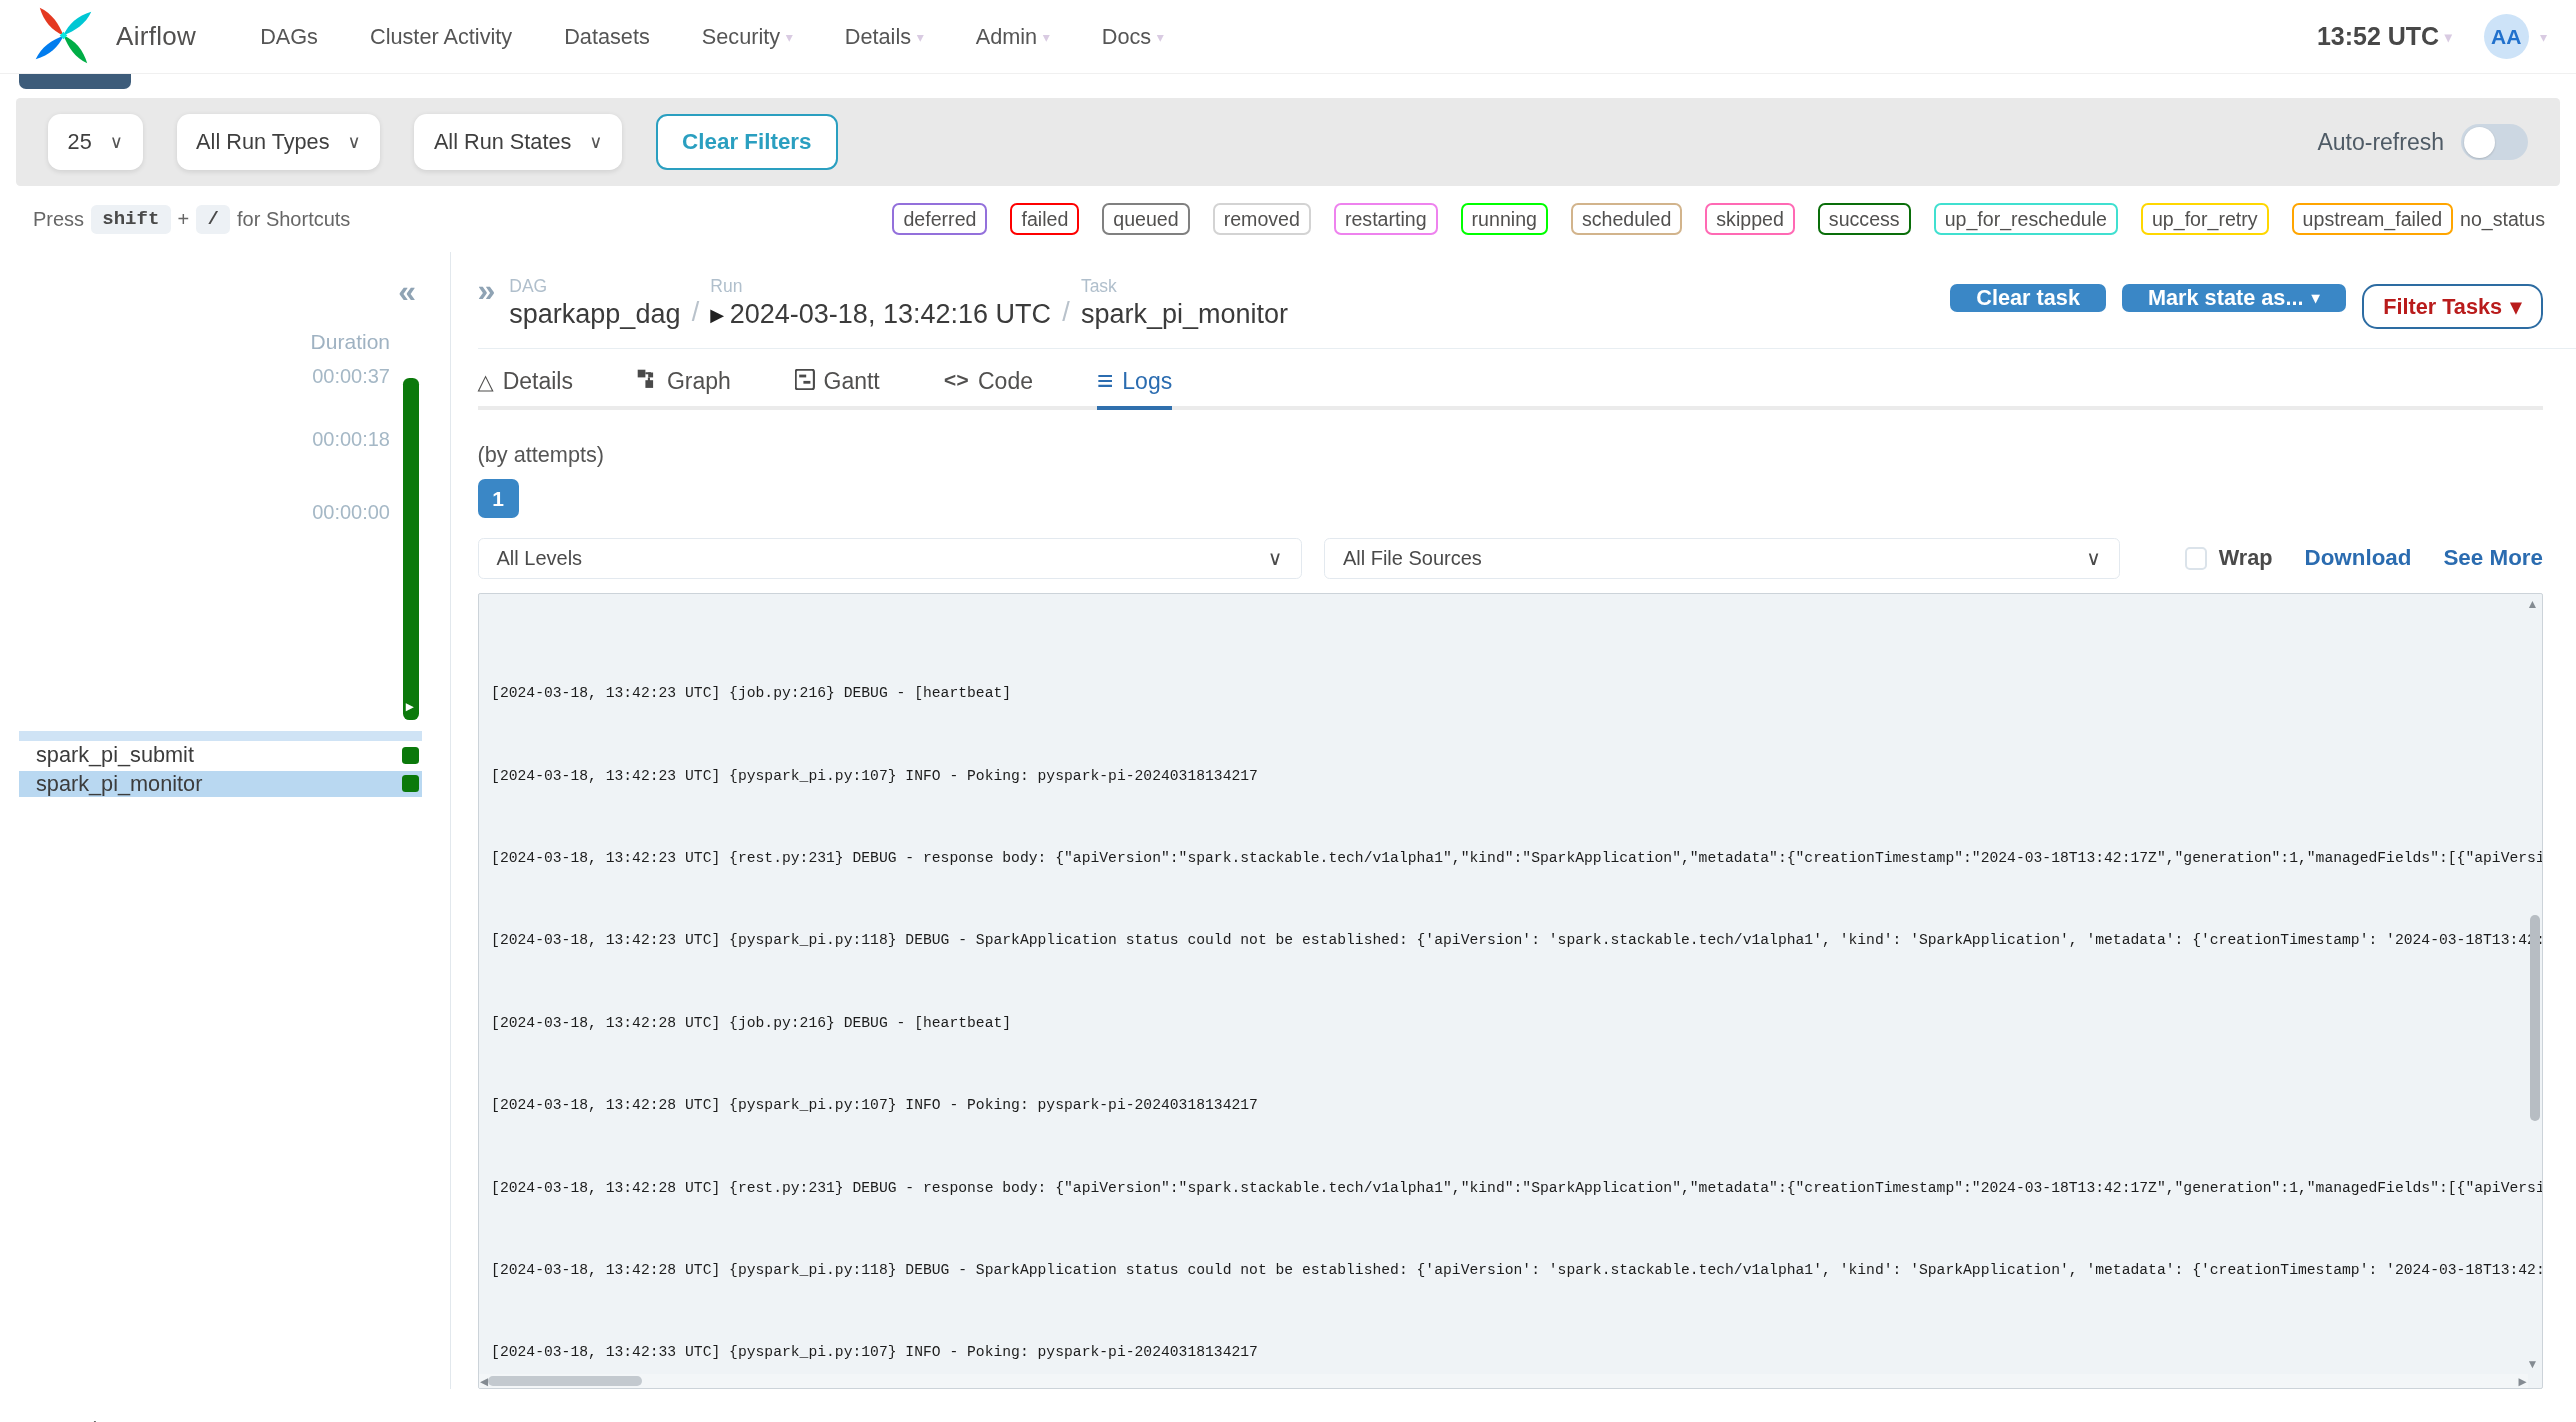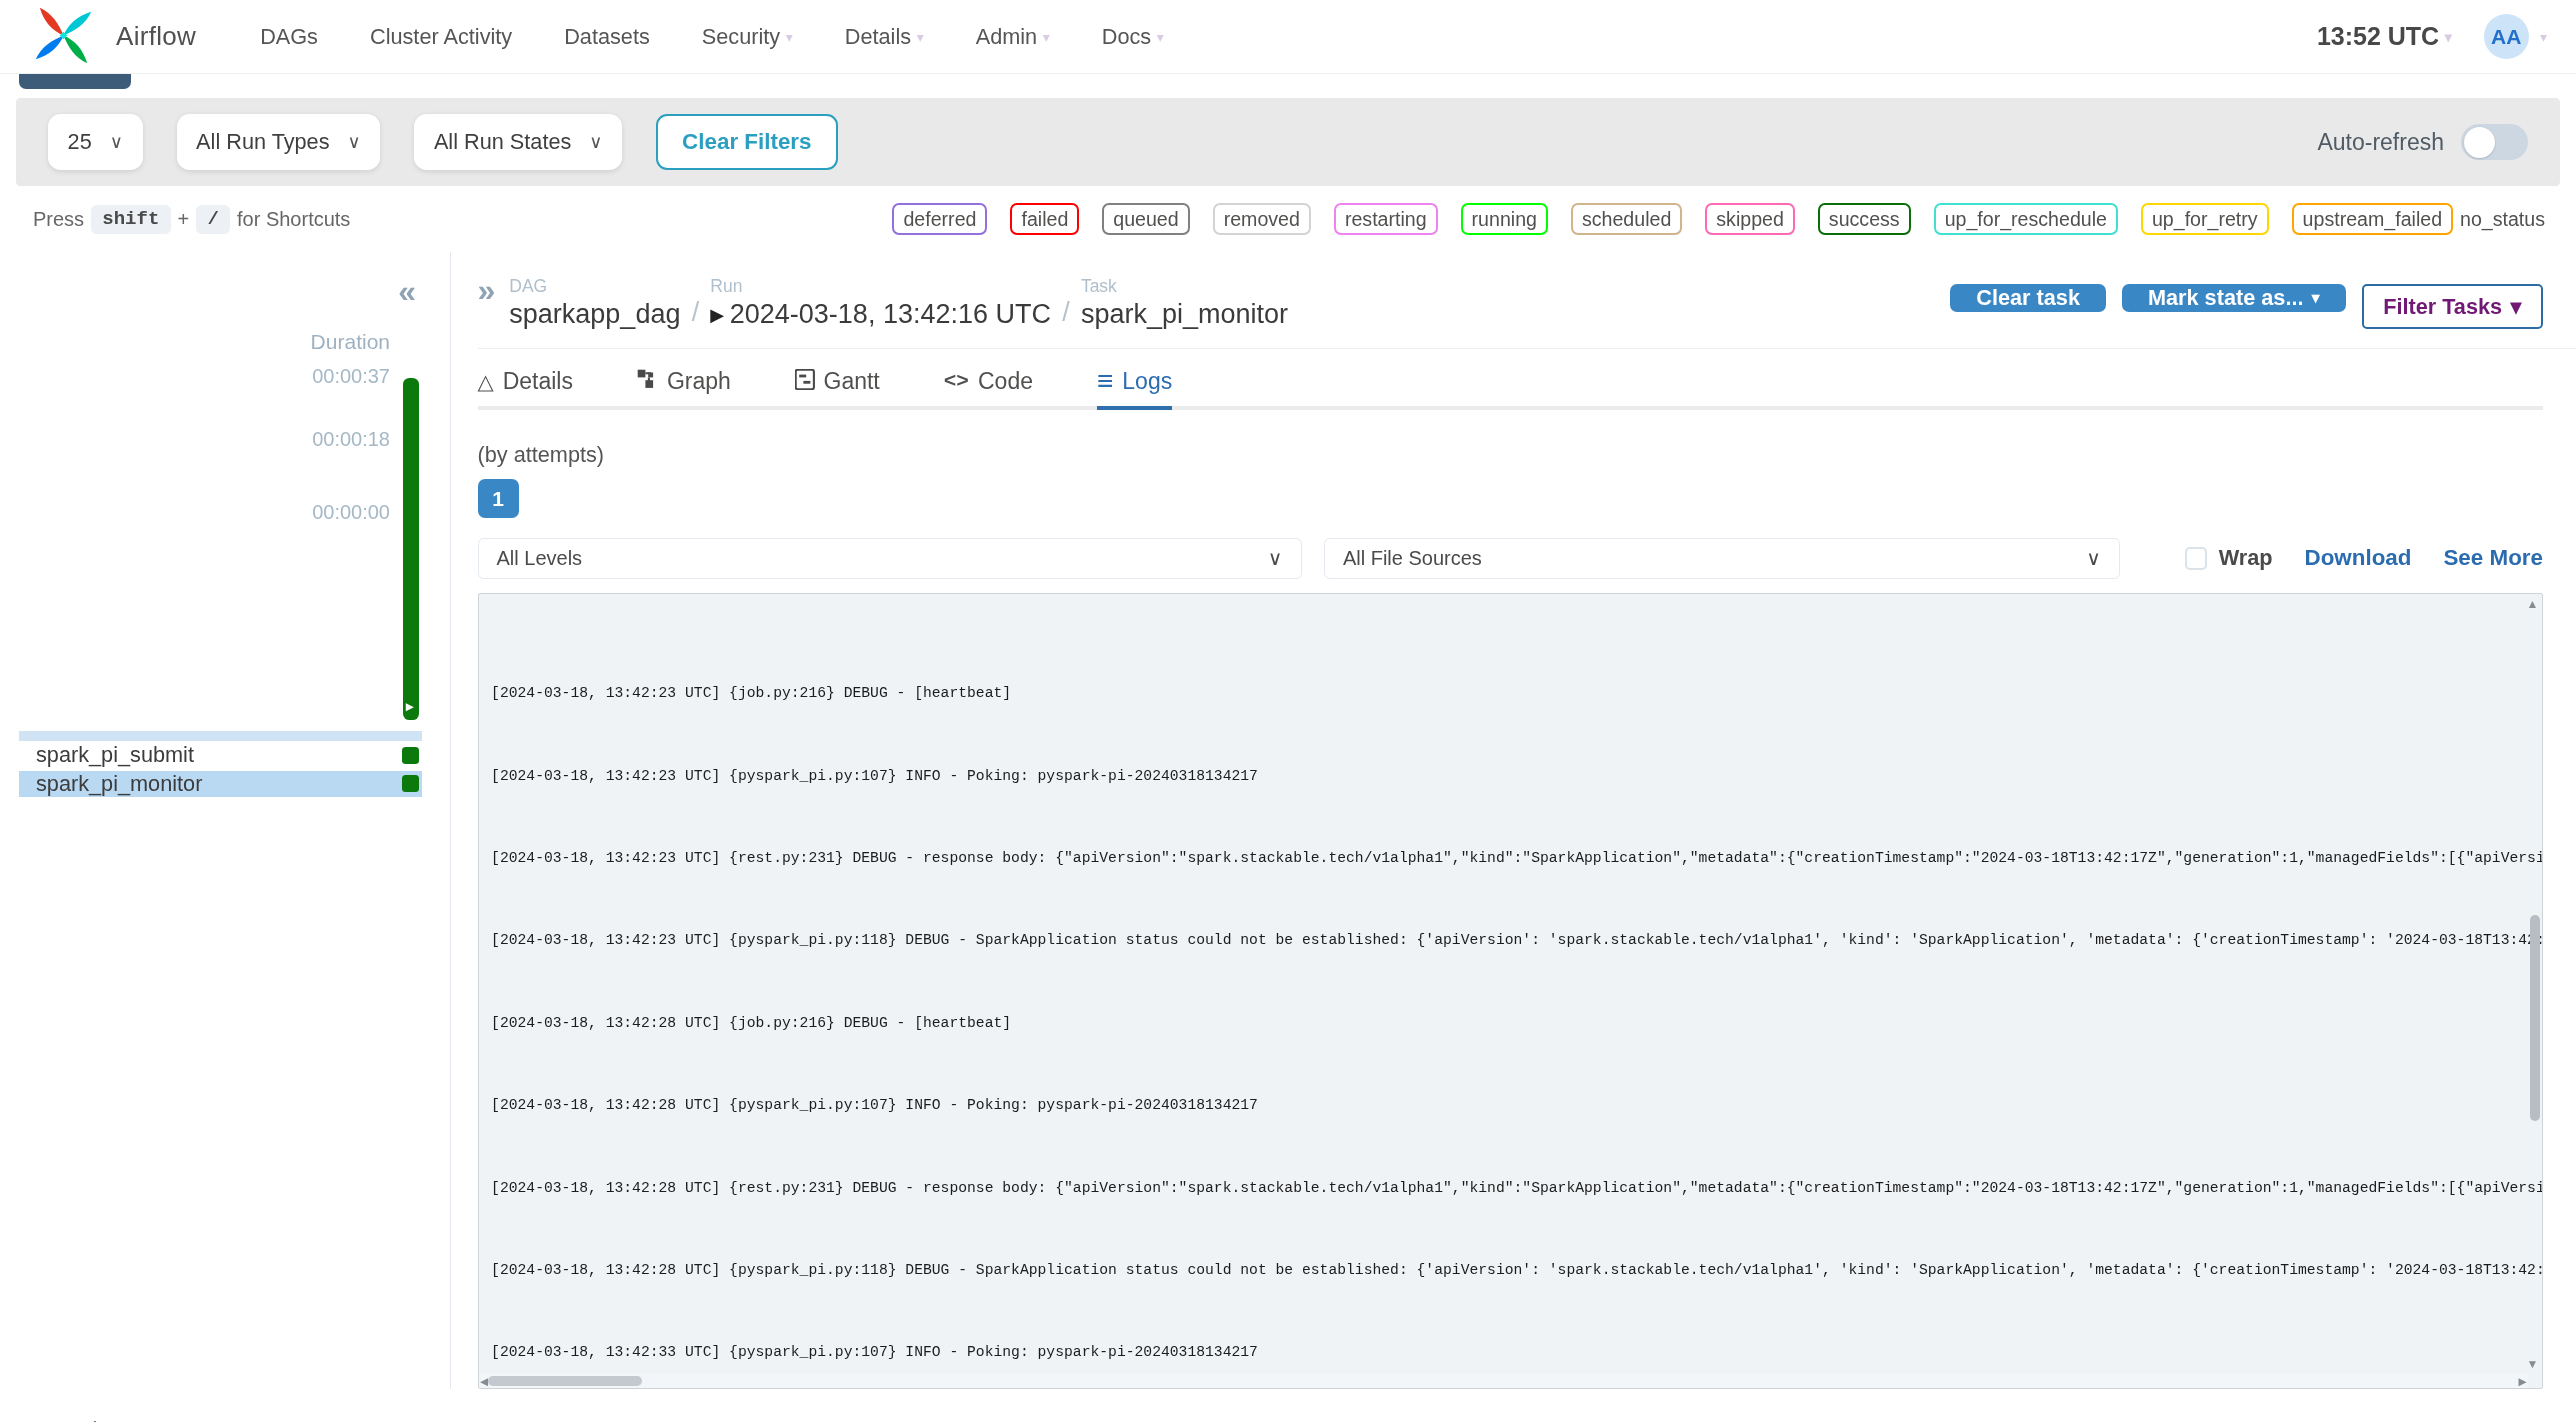--- a/index.html
+++ b/index.html
@@ -78,22 +78,22 @@
   .crumbs { display: flex; align-items: flex-end; gap: 11.2px; }
   .crumb { display: flex; flex-direction: column; }
   .crumb-label { font-size: 17.5px; color: #b0bfcc; margin-bottom: 2.1px; }
   .crumb-value { font-size: 27px; color: #3b3b3b; font-weight: 500; white-space: nowrap; display: flex; align-items: center; gap: 5.6px; }
   .crumb-sep { font-size: 27px; color: #b9c2cb; padding-bottom: 2.1px; }
   .play-glyph { font-size: 18px; color: #222; }
   .action-buttons { margin-left: auto; margin-right: 33px; display: flex; gap: 16px; align-self: flex-start; margin-top: 8.4px; }
   .btn-primary { background: #3a87c6; color: #fff; font-weight: 700; font-size: 21.7px; height: 28px;
     padding: 0 26px; border-radius: 7px; display: flex; align-items: center; gap: 8.4px; cursor: pointer; white-space: nowrap; }
   .btn-primary .b-caret { font-size: 15.4px; color: #fff; }
-  .btn-outline { background: #fff; border: 2.1px solid #2d6ca2; color: #701a75; font-weight: 700;
-    font-size: 21.7px; height: 45px; padding: 0 19.6px; border-radius: 5px; display: flex; align-items: center; gap: 8.4px; cursor: pointer; white-space: nowrap; }
+  .btn-outline { background: #fff; border: 2.1px solid #2d6ca2; color: #b91c1c; font-weight: 700;
+    font-size: 21.7px; height: 45px; padding: 0 19.6px; border-radius: 15px; display: flex; align-items: center; gap: 8.4px; cursor: pointer; white-space: nowrap; }
   .header-divider { border-bottom: 0.7px solid #e8eef2; margin-top: 18px; }
 
   .tabs { display: flex; gap: 64px; padding-top: 18px; margin-right: 33px; border-bottom: 4.2px solid #ebebeb; }
   .tab { display: flex; align-items: center; gap: 9px; font-size: 23px; color: #51504f; font-weight: 500;
     padding-bottom: 11.2px; border-bottom: 4.2px solid transparent; margin-bottom: -4.2px; cursor: pointer; }
   .tab.active { color: #2b6cb0; border-bottom-color: #2f6fad; }
   .tab-icon { font-size: 21px; line-height: 1; }
   .tab.active .tab-icon { color: #2b6cb0; }
   .code-glyph { font-family: "Liberation Mono", monospace; font-weight: 700; font-size: 21px; }
   .logs-glyph { font-size: 28px; }

